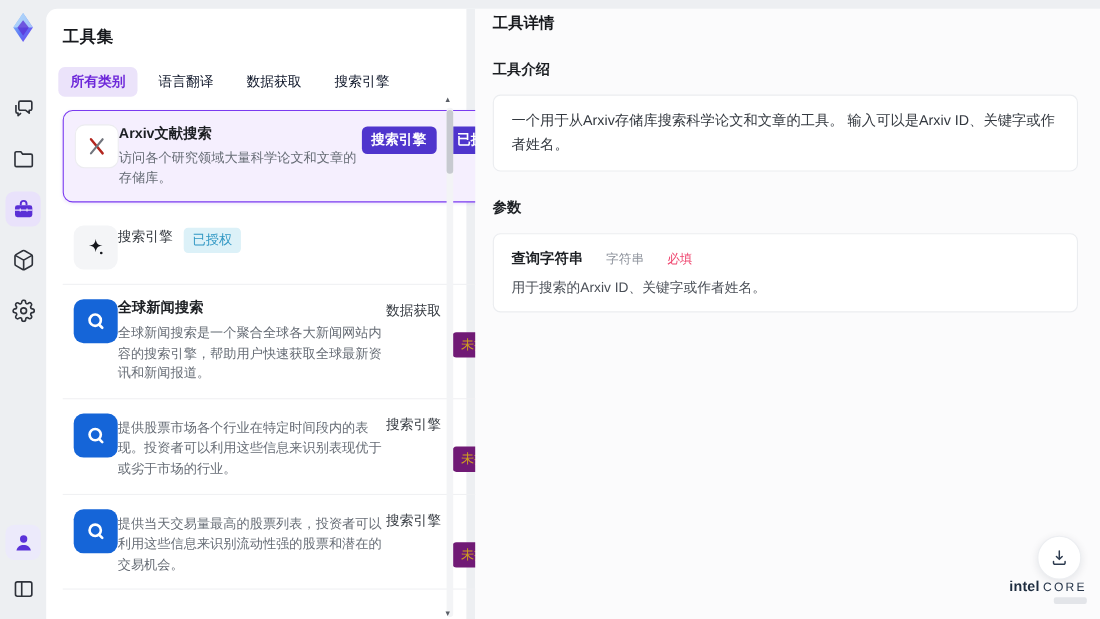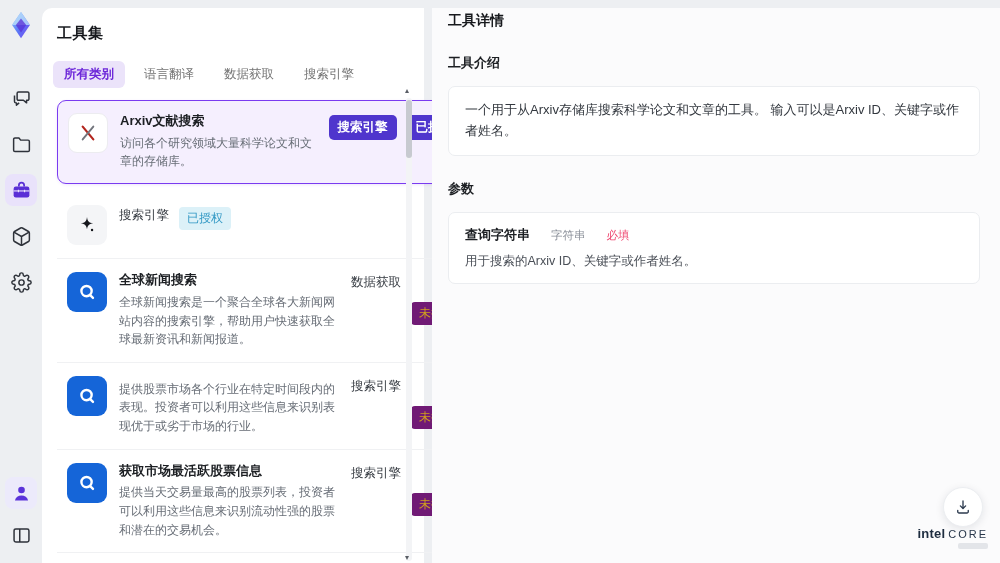--- a/index.html
+++ b/index.html
@@ -17,25 +17,25 @@
   .rail .bottom { margin-top:auto; margin-bottom:12px; display:flex; flex-direction:column; gap:10px; align-items:center; }
 
   
   .main { position:absolute; left:42px; top:8px; right:0; bottom:0; background:#ffffff;
           border-top-left-radius:10px; display:flex; overflow:hidden; }
 
   
   .list-panel { width:382px; padding:16px 0 0 15px; position:relative; flex:none; }
   .page-title { font-size:15px; font-weight:bold; color:#17191d; letter-spacing:.5px; }
   .tabs { display:flex; gap:8px; margin-top:18px; margin-left:-4px; }
-  .tab { font-size:12.5px; color:#737373; padding:5px 11px; border-radius:6px; cursor:pointer; white-space:nowrap; }
+  .tab { font-size:12.5px; color:#0f172a; padding:5px 11px; border-radius:6px; cursor:pointer; white-space:nowrap; }
   .tab.active { background:#ebe3fa; color:#6d28d9; font-weight:bold; }
 
   .tool-list { margin-top:12px; width:416px; }
-  .tool-card { display:flex; gap:12px; padding:13px 10px 13px 10px; border-bottom:1px solid #f0f1f3; position:relative; cursor:pointer; }
+  .tool-card { display:flex; padding:13px 10px 13px 10px; border-bottom:1px solid #f0f1f3; position:relative; cursor:pointer; }
   .tool-card.selected { border:1.5px solid #7a3bf0; background:#f5effe; border-radius:9px; margin-bottom:8px; padding:12px 10px; box-shadow:0 1px 3px rgba(122,59,240,.12); }
   .tool-icon { width:40px; height:40px; border-radius:9px; flex:none; display:flex; align-items:center; justify-content:center; background:#f4f5f7; }
   .tool-icon.icon-arxiv-logo-icon { background:#ffffff; border:1px solid #ececf0; }
   .tool-icon.icon-news-globe-icon { background:#1565d8; }
   .tool-icon svg { width:22px; height:22px; }
   .tool-body { flex:1; min-width:0; }
   .tool-name { font-size:13px; font-weight:bold; color:#1c1f23; line-height:1.3; }
   .tool-desc { font-size:12px; color:#676d76; line-height:1.55; margin-top:4px; }
   .tool-badges { flex:none; display:flex; gap:10px; align-items:flex-start; padding-top:2px; }
   .cat-label { font-size:12.5px; color:#363b42; white-space:nowrap; }
@@ -220,21 +220,20 @@
   </div>
 
   <div class="tool-card">
     <div class="tool-icon icon-news-globe-icon">
             <svg viewBox="0 0 24 24">
               <circle cx="11.5" cy="11" r="5.6" fill="none" stroke="#ffffff" stroke-width="2.6"></circle>
               <path d="M15.5 15.5l3 3" stroke="#ffffff" stroke-width="2.6" stroke-linecap="round"></path>
             </svg>
           </div>
     <div class="tool-body">
-      <div class="tool-name">获取市场最活跃股票信息</div>
       <div class="tool-desc">提供当天交易量最高的股票列表，投资者可以利用这些信息来识别流动性强的股票和潜在的交易机会。</div>
     </div>
     <div class="tool-badges">
       <span class="cat-label">搜索引擎</span>
       <span class="auth-badge auth-no">未授权</span>
     </div>
   </div>
 
 </div>
     <div class="scrollbar">

